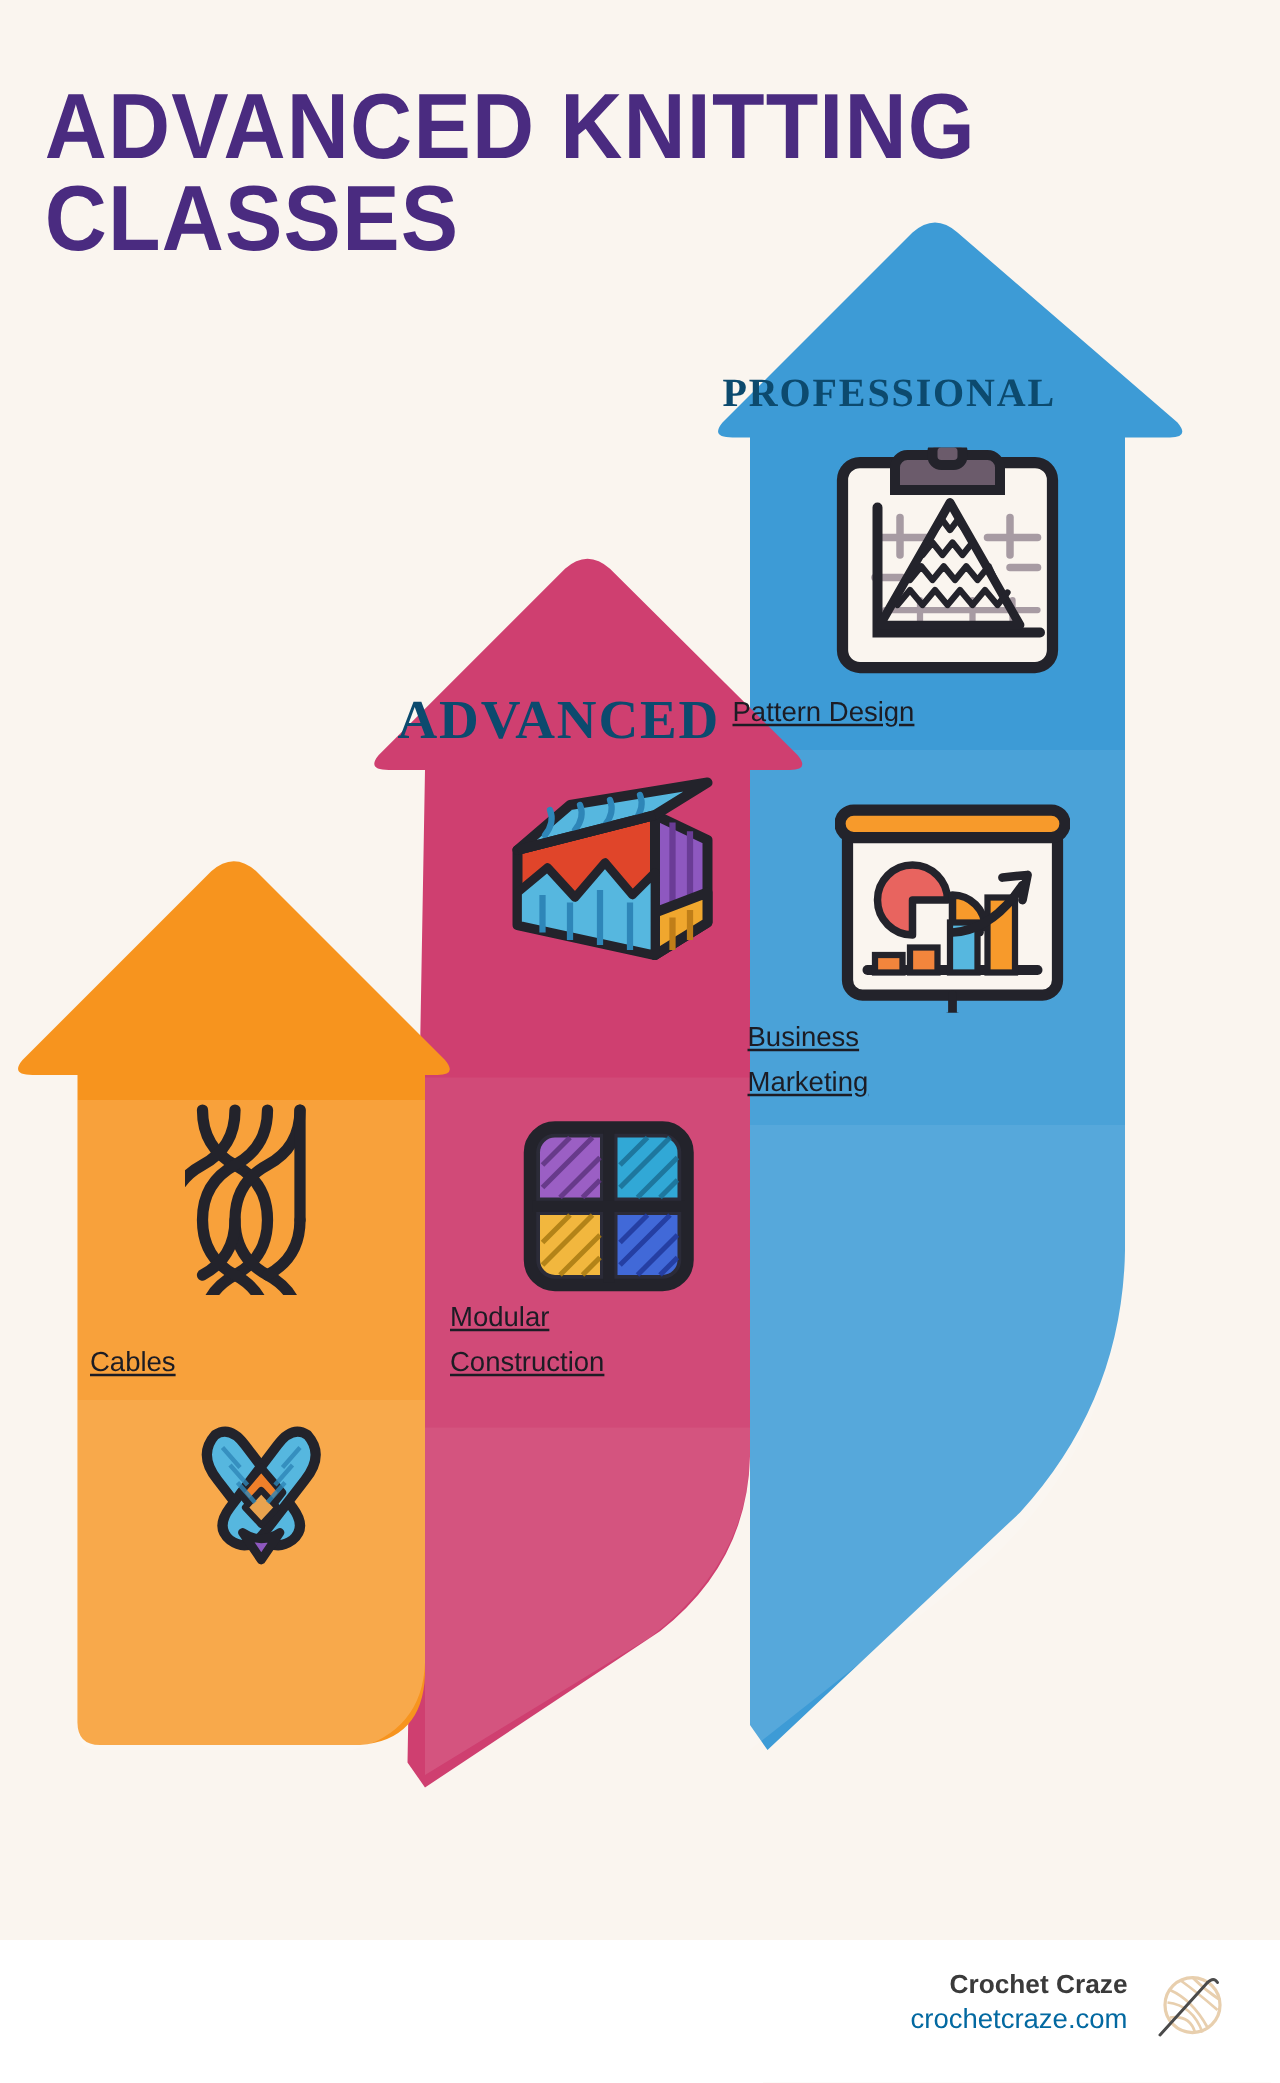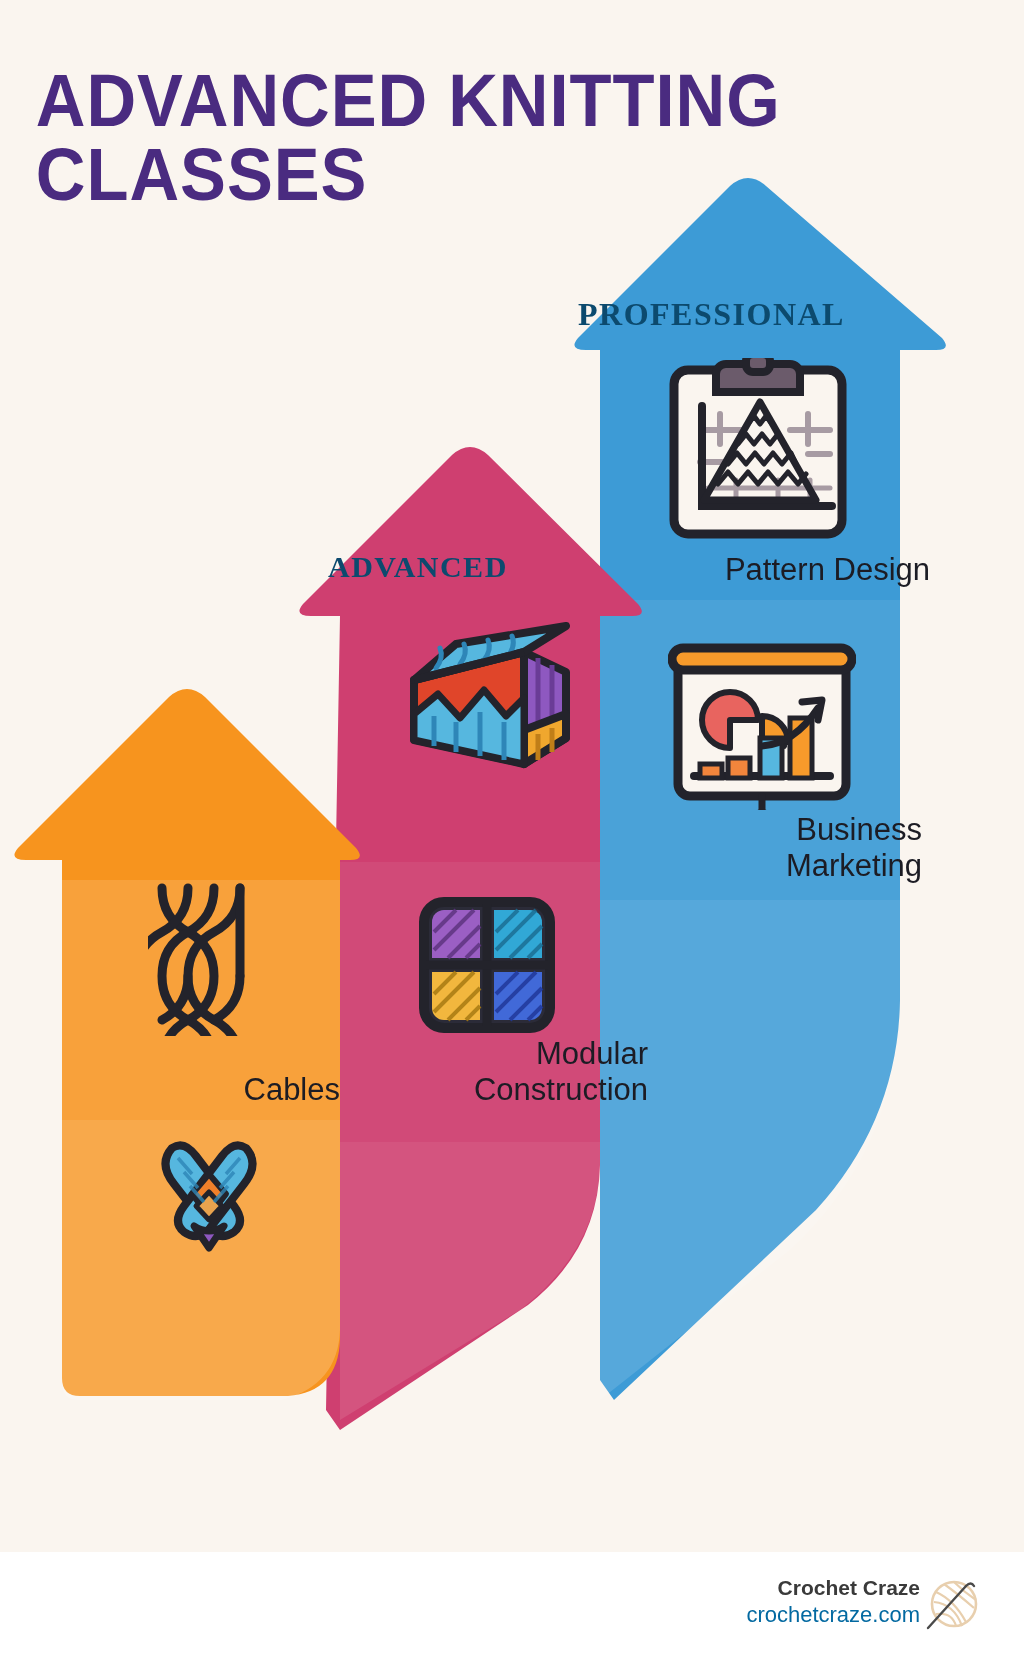--- a/index.html
+++ b/index.html
@@ -48,25 +48,26 @@
     color: #0c4a6e;
     letter-spacing: 1.5px;
     z-index: 22;
     white-space: nowrap;
     font-family: Liberation Serif, serif;
   }
   
   .item-label {
     position: absolute;
     z-index: 22;
-    text-align: right;
+    text-align: left;
     color: #1C1C24;
-    font-size: 31px;
+    font-size: 22px;
     line-height: 36px;
     white-space: pre-line;
+    text-decoration: underline;
   }
 
   
   .icon-wrap {
     position: absolute;
     z-index: 22;
   }
 
   
   #footer {
@@ -77,20 +78,21 @@
     height: 114px;
     background: #FFFFFF;
     z-index: 40;
   }
   #footer-inner {
     position: absolute;
     right: 42px;
     top: 18px;
     display: flex;
     align-items: center;
+    gap: 18px;
   }
   #footer-text {
     text-align: right;
   }
   #brand-name {
     font-size: 21px;
     font-weight: bold;
     color: #3A3A3A;
     line-height: 28px;
   }
@@ -203,21 +205,21 @@
     </g>
   </svg>
 
   <div id="title-block">
     <div class="title-line">ADVANCED KNITTING</div>
     <div class="title-line">CLASSES</div>
   </div>
 
   <div class="band-label" style="left:578px; top:296px; width:360px; font-size:32px;">PROFESSIONAL</div>
 
-  <div class="band-label" style="left:328px; top:550px; width:300px; font-size:30px;">ADVANCED</div>
+  <div class="band-label" style="left:318px; top:550px; width:300px; font-size:44px;">ADVANCED</div>
 
 
   <div class="icon-wrap" style="left:660px; top:358px; width:196px; height:186px;">
     <svg viewBox="0 0 196 186" width="196" height="186">
       <rect x="14" y="12" width="168" height="164" rx="14" fill="#FAF5EF" stroke="#23232B" stroke-width="9"></rect>
       <path d="M 66 6 h64 a10 10 0 0 1 10 10 v18 h-84 v-18 a10 10 0 0 1 10 -10 z" fill="#6B5B6B" stroke="#23232B" stroke-width="8"></path>
       <rect x="86" y="-4" width="24" height="18" rx="7" fill="#6B5B6B" stroke="#23232B" stroke-width="8"></rect>
 
       <g stroke="#A79BA3" stroke-width="6" stroke-linecap="round">
         <line x1="60" y1="56" x2="60" y2="86"></line>

